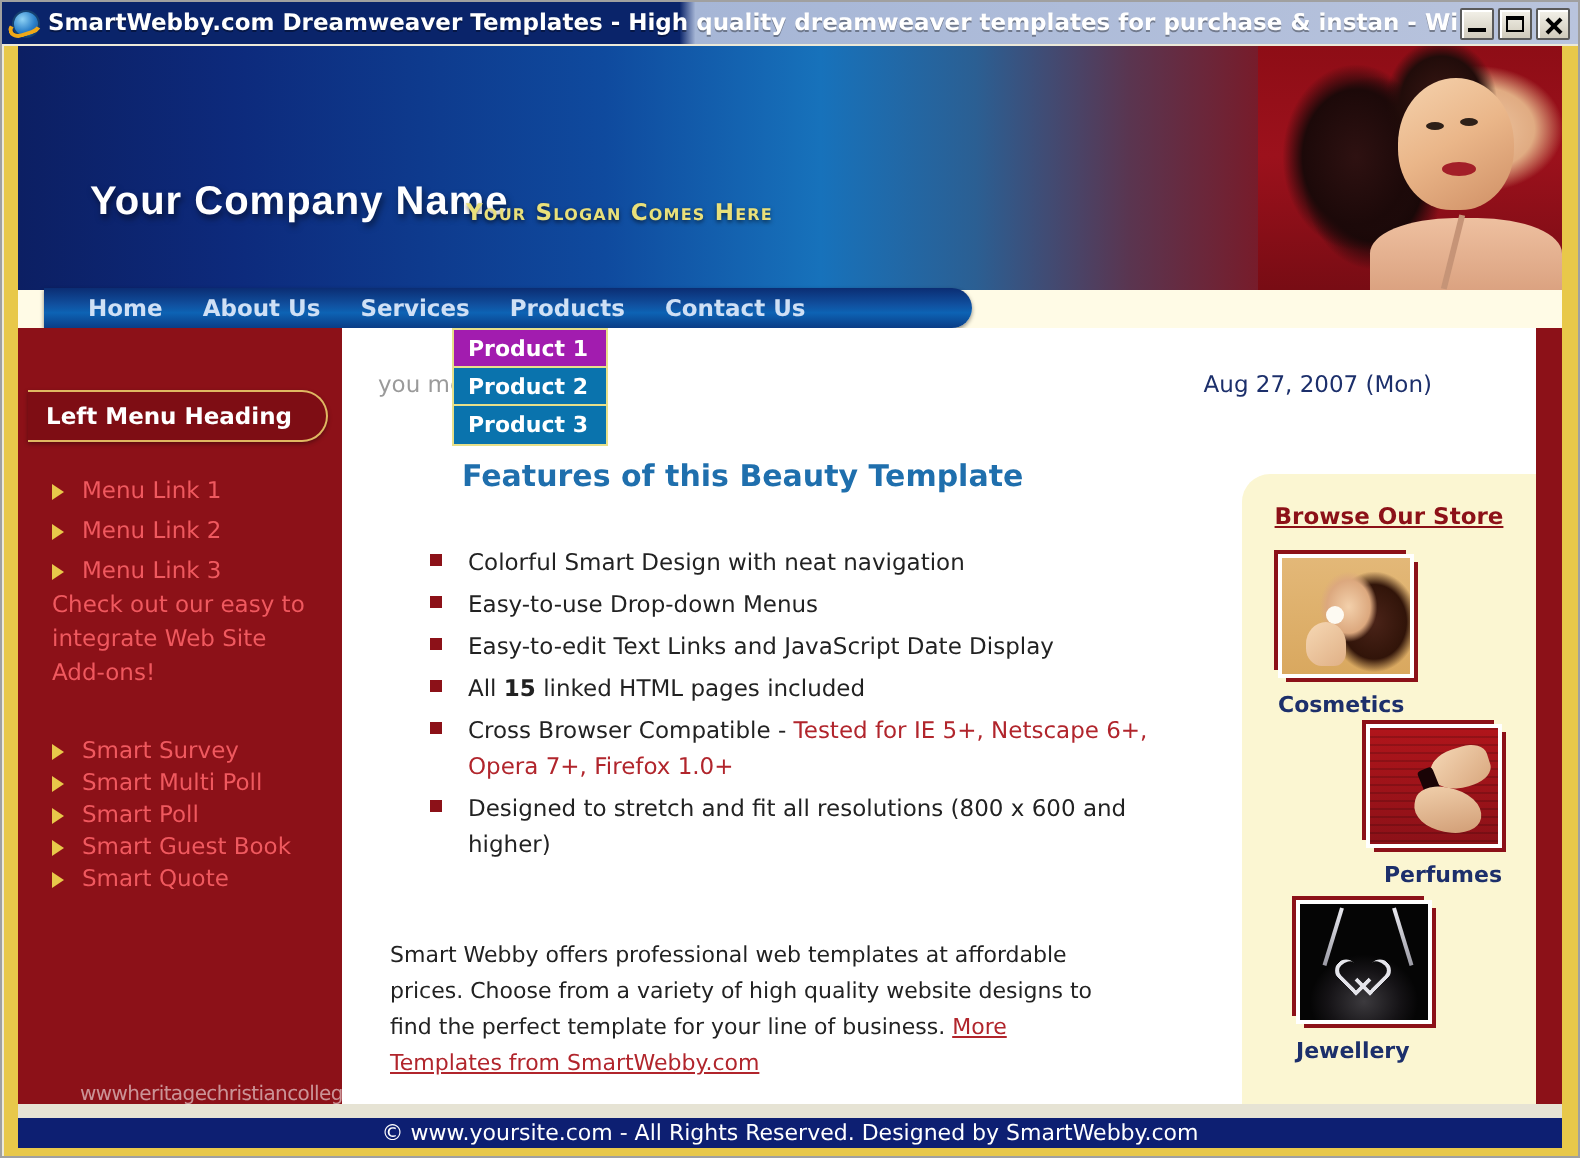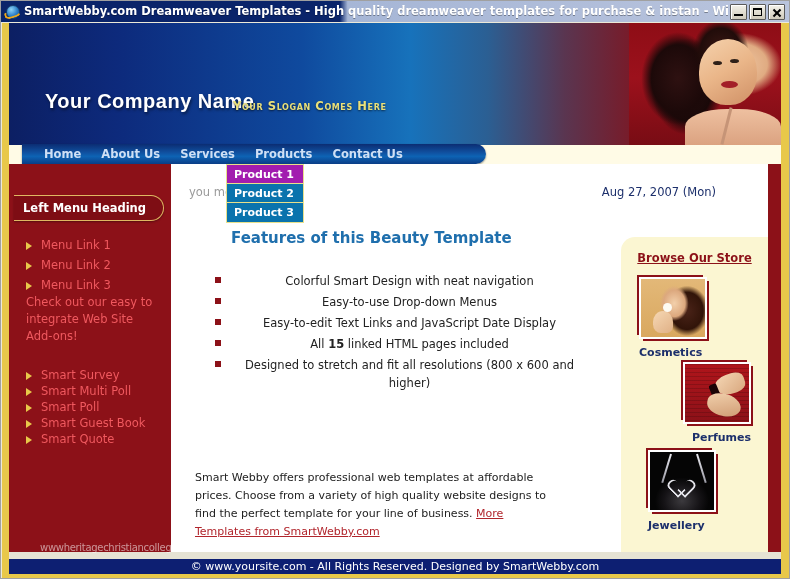--- a/index.html
+++ b/index.html
@@ -230,21 +230,21 @@
     position:absolute; left:24px; top:65px;
     font-size:15px; font-weight:bold; color:#1f6fad;
     font-family:"DejaVu Sans", sans-serif; white-space:nowrap;margin-left:36px;
   }
   #features {
     position:absolute; left:44px; top:108px; width:370px;
     font-size:11.5px; color:#222; font-family:"DejaVu Sans", sans-serif;
     line-height:18px;
   }
   #features li {
-    list-style:none; position:relative; padding-left:19px; margin-bottom:3px;text-align:center;
+    list-style:none; position:relative; padding-left:19px; margin-bottom:3px;
   }
   #features li::before {
     content:""; position:absolute; left:0; top:5px;
     width:6px; height:6px; background:#8c1118;
   }
   .hl { color:#b1252c; }
   .bold { font-weight:bold; }
   #buy-line {
     position:absolute; left:24px; top:269px;
     font-size:11.5px; color:#222; font-family:"DejaVu Sans", sans-serif;
@@ -451,20 +451,21 @@
     <div id="centercol">
       <div id="welcome">you                 me</div>
       <div id="date">Aug 27, 2007 (Mon)</div>
       <div id="features-title">Features of this Beauty Template</div>
 
       <ul id="features">
         <li>Colorful Smart Design with neat navigation</li>
         <li>Easy-to-use Drop-down Menus</li>
         <li>Easy-to-edit Text Links and JavaScript Date Display</li>
         <li>All <span class="bold">15</span> linked HTML pages included</li>
+        <li><span>Cross Browser Compatible - </span><span class="hl">Tested for IE 5+, Netscape 6+, Opera 7+, Firefox 1.0+</span></li>
         <li>Designed to stretch and fit all resolutions (800 x 600 and higher)</li>
       </ul>
 
 
       <div id="blurb"><span>Smart Webby offers professional web templates at affordable prices. Choose from a variety of high quality website designs to find the perfect template for your line of business. </span><a>More Templates from SmartWebby.com</a></div>
     </div>
 
     <div id="dropdown">
       <div class="dd-item active">Product 1</div>
       <div class="dd-item">Product 2</div>

